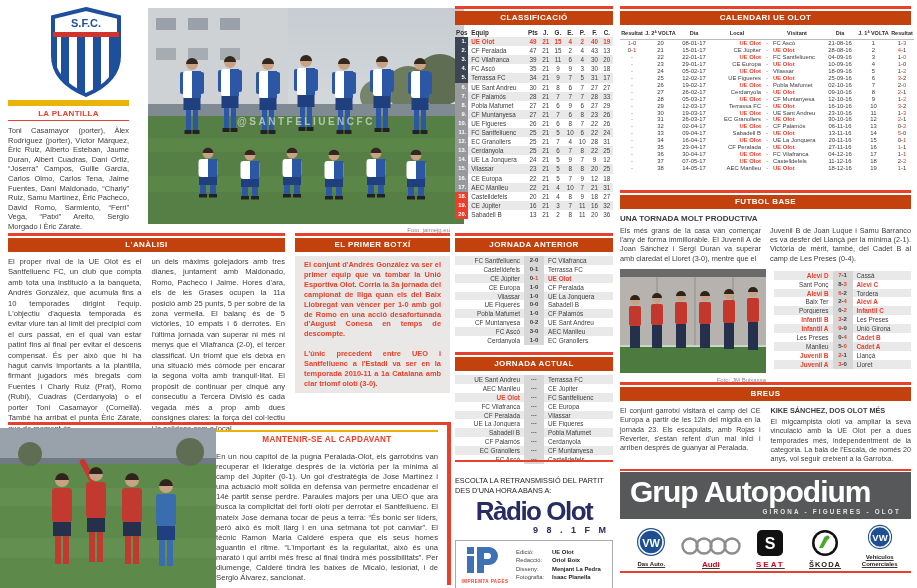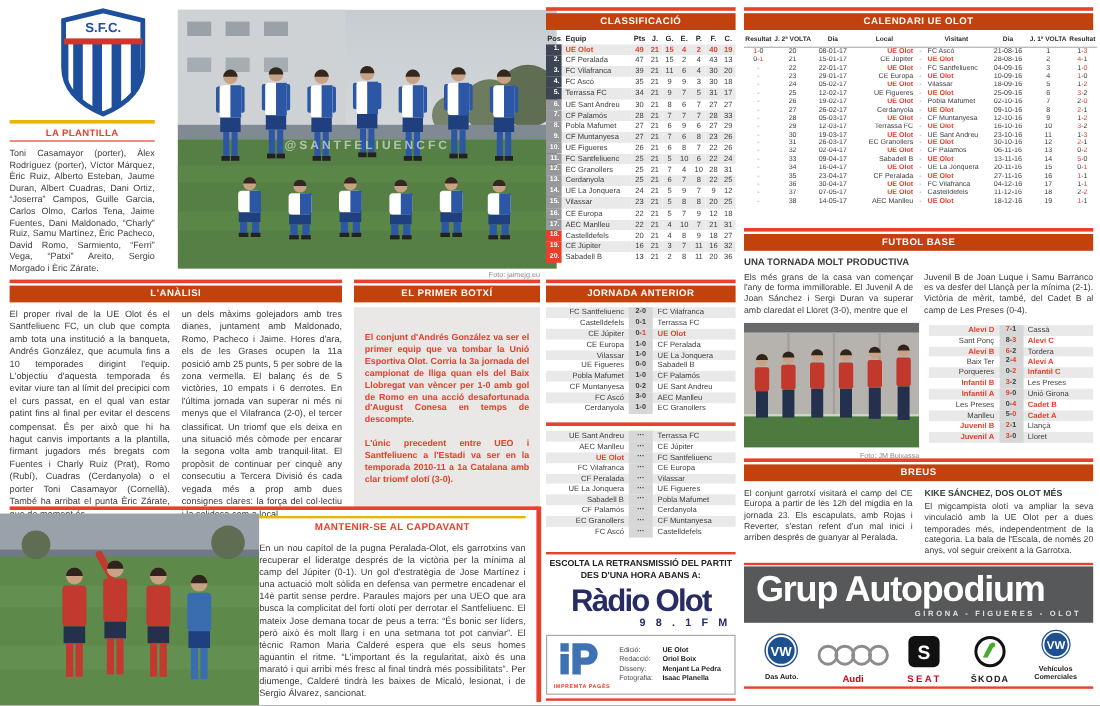--- a/index.html
+++ b/index.html
@@ -2,21 +2,21 @@
 <html><head>
 <meta charset="utf-8">
 <style>
   html,body{margin:0;padding:0;background:#888;}
   .page{position:relative;width:917px;height:588px;background:#fff;
         font-family:"Liberation Sans",sans-serif;color:#3c3c3c;overflow:hidden;margin:0 auto;}
   .abs{position:absolute;}
   .rule{height:3px;background:#e8402c;}
   .bar{margin-top:2px;background:#c2410c;color:#fff;font-weight:700;font-size:8px;
        line-height:14px;text-align:center;letter-spacing:.4px;}
-  .rule-title{border-top:3px solid #eab308;border-bottom:1px solid #e8402c;color:#e8402c;
+  .rule-title{border-top:6px solid #eab308;border-bottom:1px solid #e8402c;color:#e8402c;
        font-weight:700;font-size:8px;text-align:center;padding:3px 0 2px;margin:0;letter-spacing:.3px;}
   .body-text{font-size:7.5px;line-height:9.6px;text-align:justify;margin:0;}
   .coach-line{font-size:7.5px;margin-top:9px;}
   .b{font-weight:700;}
   
   table{border-collapse:collapse;width:100%;table-layout:fixed;}
   .classif-tab td,.classif-tab th{font-size:6.3px;line-height:9.1px;padding:0 1px;
        white-space:nowrap;overflow:hidden;text-align:center;}
   .classif-tab th{font-weight:700;color:#2e2e2e;text-align:center;}
   .classif-tab th.h-equip{text-align:left;padding-left:3px;}
@@ -35,43 +35,43 @@
   .olot-name{color:#e8402c;font-weight:700;}
   .dashcol{color:#888;}
   .red{color:#e8402c;}
   
   .mrow{display:grid;grid-template-columns:1fr 20px 1fr;align-items:center;height:8.9px;font-size:6.4px;}
   .mrow.alt{background:#e9e9e9;}
   .mhome{text-align:right;padding-right:4px;white-space:nowrap;overflow:hidden;}
   .maway{text-align:left;padding-left:4px;white-space:nowrap;overflow:hidden;}
   .mscore{background:#d7d7d7;text-align:center;font-weight:700;font-size:6px;line-height:8.9px;}
   
-  .botxi-box{background:#eae8e6;padding:20px 9px;color:#e8402c;font-weight:700;font-size:7.4px;
+  .botxi-box{background:#eae8e6;padding:4px 9px;color:#e8402c;font-weight:700;font-size:7.4px;
        line-height:9.9px;text-align:justify;margin-top:4px;}
   .botxi-box p{margin:0 0 10px;} .botxi-box p:last-child{margin:0;}
   .twocol{column-count:2;column-gap:9px;}
   .fb-headline{font-size:8px;font-weight:700;margin:5px 0 3px;}
   .photo-credit{font-size:6px;color:#8a8a8a;text-align:right;}
   
   .breus-grid{display:grid;grid-template-columns:1fr 1fr;gap:10px;margin-top:5px;}
   .breus-item h4{font-size:7.3px;font-weight:700;margin:0 0 2px;}
   .breus-item p{font-size:7.2px;line-height:9.3px;text-align:justify;margin:0;}
   
-  .escolta{font-weight:700;font-size:7.3px;text-align:center;line-height:9.6px;margin-top:3px;color:#222;}
+  .escolta{font-weight:400;font-size:7.3px;line-height:9.6px;margin-top:14px;color:#222;}
   .radio-brand{font-weight:700;font-size:26px;color:#272c63;letter-spacing:-1.5px;text-align:center;line-height:28px;margin-top:2px;}
   .radio-freq{text-align:right;font-size:9px;letter-spacing:3px;color:#272c63;font-weight:700;padding-right:4px;}
   .credits-box{border:1px solid #aaa;display:flex;gap:7px;padding:4px 5px;margin-top:5px;align-items:center;}
   .credit-row{display:grid;grid-template-columns:36px 1fr;font-size:5.9px;line-height:8.2px;}
   .credit-row .lab{color:#444;} .credit-row .val{font-weight:700;color:#222;}
   .ip-caption{font-size:4.5px;color:#e8402c;font-weight:700;letter-spacing:.5px;text-align:center;}
   
   .ad-banner{background:#57585a;color:#fff;padding:3px 10px 4px;}
   .ad-brand{font-size:30px;font-weight:700;letter-spacing:-1px;line-height:33px;}
   .ad-cities{font-size:6.3px;letter-spacing:2.2px;text-align:right;color:#e2e2e2;font-weight:700;}
-  .ad-logos{display:flex;justify-content:flex-end;align-items:flex-end;padding:5px 4px 3px;}
+  .ad-logos{display:flex;justify-content:space-between;align-items:flex-end;padding:5px 4px 3px;text-decoration:underline;}
   .ad-logo-cell{width:56px;text-align:center;}
   .ad-label{font-size:6px;font-weight:700;color:#222;line-height:7px;}
   .ad-label.redlbl{color:#d0021b;}
   .seat-label{letter-spacing:2px;}
   figure{margin:0;}
   .watermark{position:absolute;left:0;right:0;top:108px;text-align:center;color:rgba(255,255,255,.55);
        font-weight:700;font-size:10px;letter-spacing:2.5px;}
 </style>
 </head>
 <body>
@@ -474,20 +474,21 @@
         <div class="mrow">
           <span class="mhome">Cerdanyola</span>
           <span class="mscore"><span>1</span>-<span>0</span></span>
           <span class="maway">EC Granollers</span>
         </div>
       </div>
   </section>
 
   <section class="abs" style="left:455px;top:352px;width:158px;">
     <div class="rule"></div>
+    <div class="bar">JORNADA ACTUAL</div>
     <div style="margin-top:4px;">
         <div class="mrow alt">
           <span class="mhome">UE Sant Andreu</span>
           <span class="mscore">···</span>
           <span class="maway">Terrassa FC</span>
         </div>
         <div class="mrow">
           <span class="mhome">AEC Manlleu</span>
           <span class="mscore">···</span>
           <span class="maway">CE Júpiter</span>

